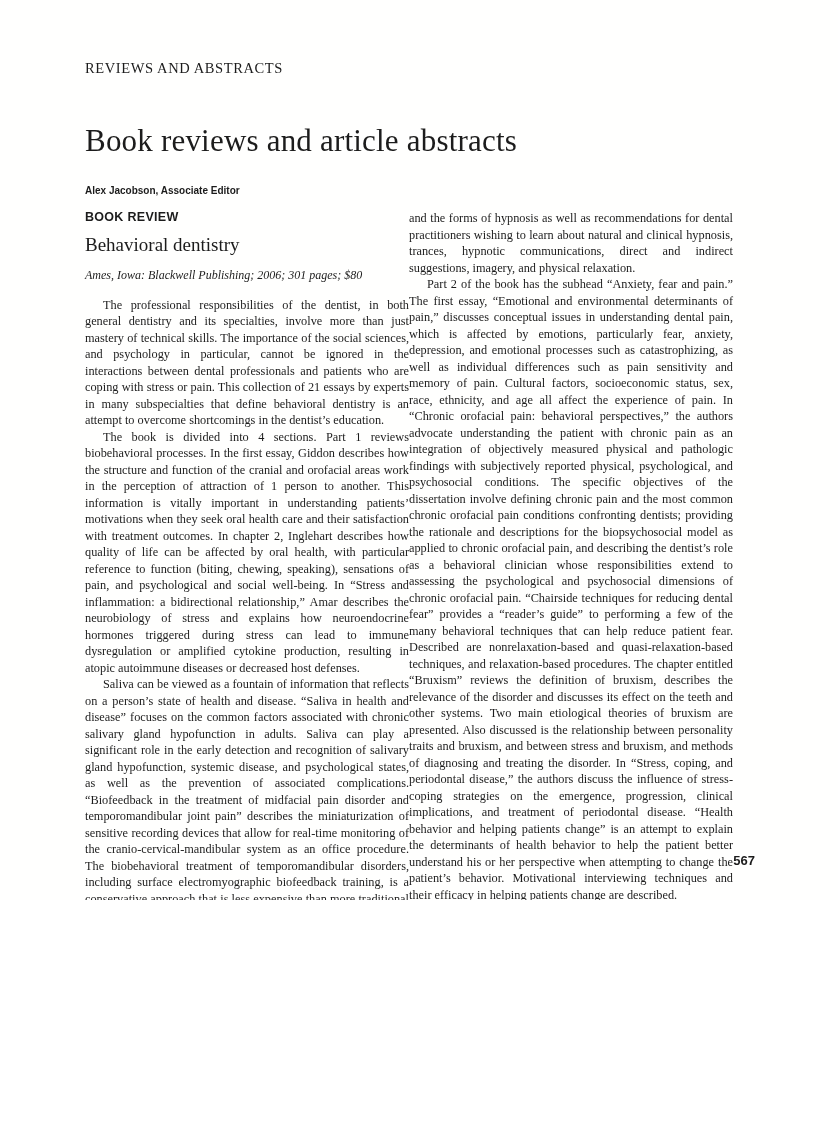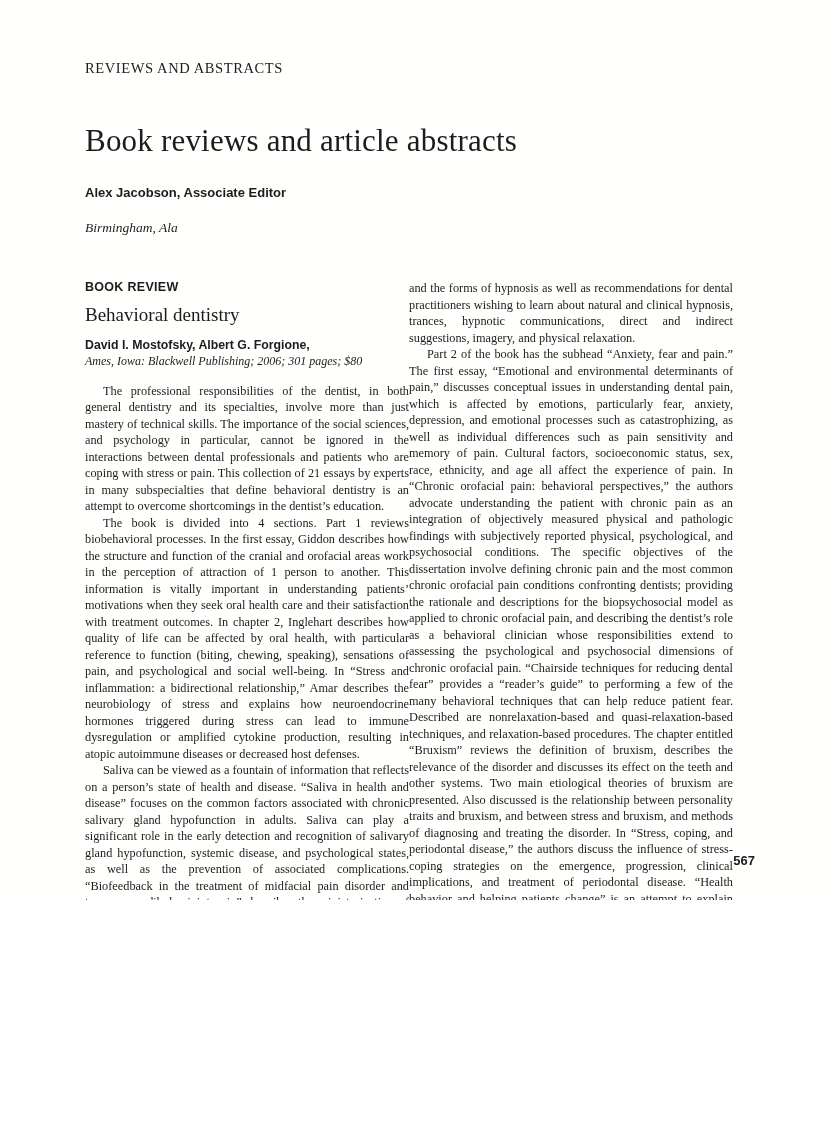--- a/index.html
+++ b/index.html
@@ -24,22 +24,22 @@
   .page-title {
     font-family: "Liberation Serif", serif;
     font-weight: normal;
     font-size: 31px;
     letter-spacing: 0.2px;
     margin-bottom: 26px;
   }
   .editor {
     font-family: "Liberation Sans", sans-serif;
     font-weight: bold;
-    font-size: 13px;
-    margin-bottom: 20px;
+    font-size: 10px;
+    margin-bottom: 14px;
   }
   .editor-location {
     font-family: "Liberation Serif", serif;
     font-style: italic;
     font-size: 13.5px;
     margin-bottom: 44px;
   }
   .columns {
     display: flex;
   }
@@ -92,31 +92,29 @@
 <body>
 
 <div class="page">
 
   <div class="running-head">REVIEWS AND ABSTRACTS</div>
 
   <h1 class="page-title">Book reviews and article abstracts</h1>
 
   <div class="editor">Alex Jacobson, Associate Editor</div>
 
-  <div class="editor-location">Birmingham, Ala</div>
 
   <div class="columns">
 
     <div class="col col-left">
       <div class="section-label">BOOK REVIEW</div>
 
       <h2 class="book-title">Behavioral dentistry</h2>
 
       <div class="authors">
-        <div>David I. Mostofsky, Albert G. Forgione,</div>
       </div>
 
       <div class="pub-info">Ames, Iowa: Blackwell Publishing; 2006; 301 pages; $80</div>
 
       <p class="body-para indent">The professional responsibilities of the dentist, in both general dentistry and its specialties, involve more than just mastery of technical skills. The importance of the social sciences, and psychology in particular, cannot be ignored in the interactions between dental professionals and patients who are coping with stress or pain. This collection of 21 essays by experts in many subspecialties that define behavioral dentistry is an attempt to overcome shortcomings in the dentist’s education.</p>
       <p class="body-para indent">The book is divided into 4 sections. Part 1 reviews biobehavioral processes. In the first essay, Giddon describes how the structure and function of the cranial and orofacial areas work in the perception of attraction of 1 person to another. This information is vitally important in understanding patients’ motivations when they seek oral health care and their satisfaction with treatment outcomes. In chapter 2, Inglehart describes how quality of life can be affected by oral health, with particular reference to function (biting, chewing, speaking), sensations of pain, and psychological and social well-being. In “Stress and inflammation: a bidirectional relationship,” Amar describes the neurobiology of stress and explains how neuroendocrine hormones triggered during stress can lead to immune dysregulation or amplified cytokine production, resulting in atopic autoimmune diseases or decreased host defenses.</p>
       <p class="body-para indent">Saliva can be viewed as a fountain of information that reflects on a person’s state of health and disease. “Saliva in health and disease” focuses on the common factors associated with chronic salivary gland hypofunction in adults. Saliva can play a significant role in the early detection and recognition of salivary gland hypofunction, systemic disease, and psychological states, as well as the prevention of associated complications. “Biofeedback in the treatment of midfacial pain disorder and temporomandibular joint pain” describes the miniaturization of sensitive recording devices that allow for real-time monitoring of the cranio-cervical-mandibular system as an office procedure. The biobehavioral treatment of temporomandibular disorders, including surface electromyographic biofeedback training, is a conservative approach that is less expensive than more traditional treatment and is a reversible procedure. “Hypnosis in dentistry” gives a brief history of hypnosis, a definition,</p>
     </div>
 
     <div class="col col-right">

